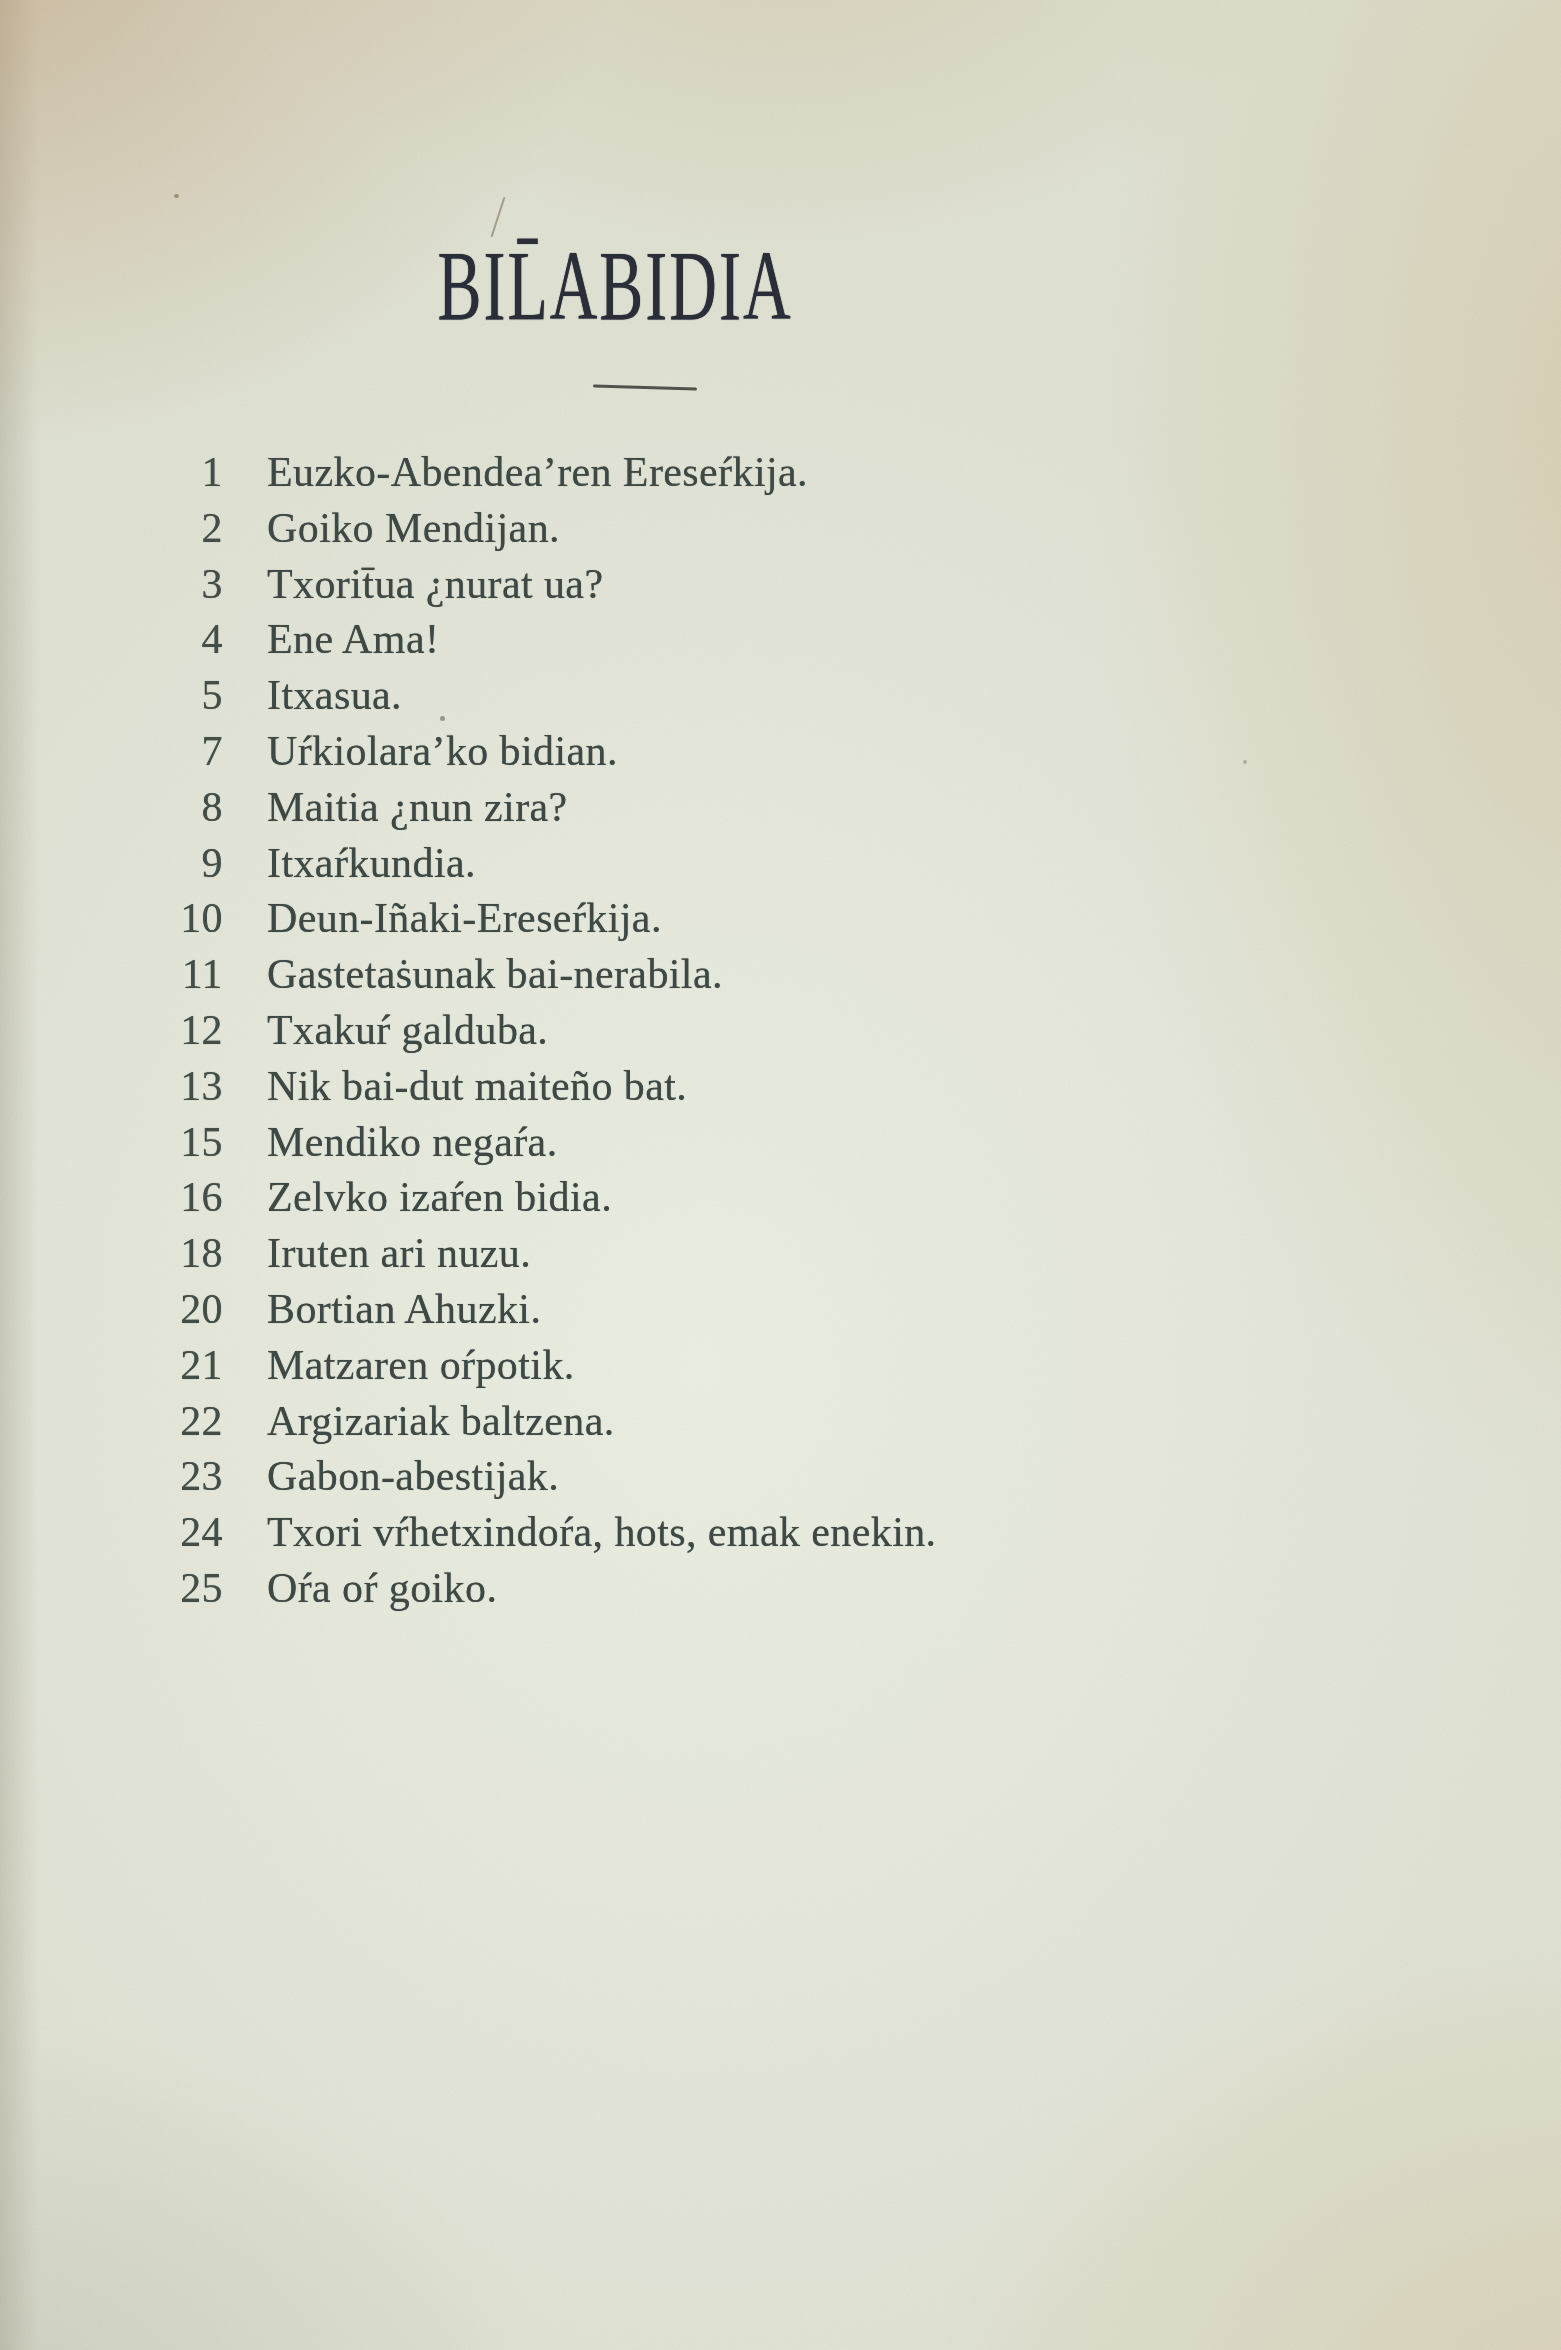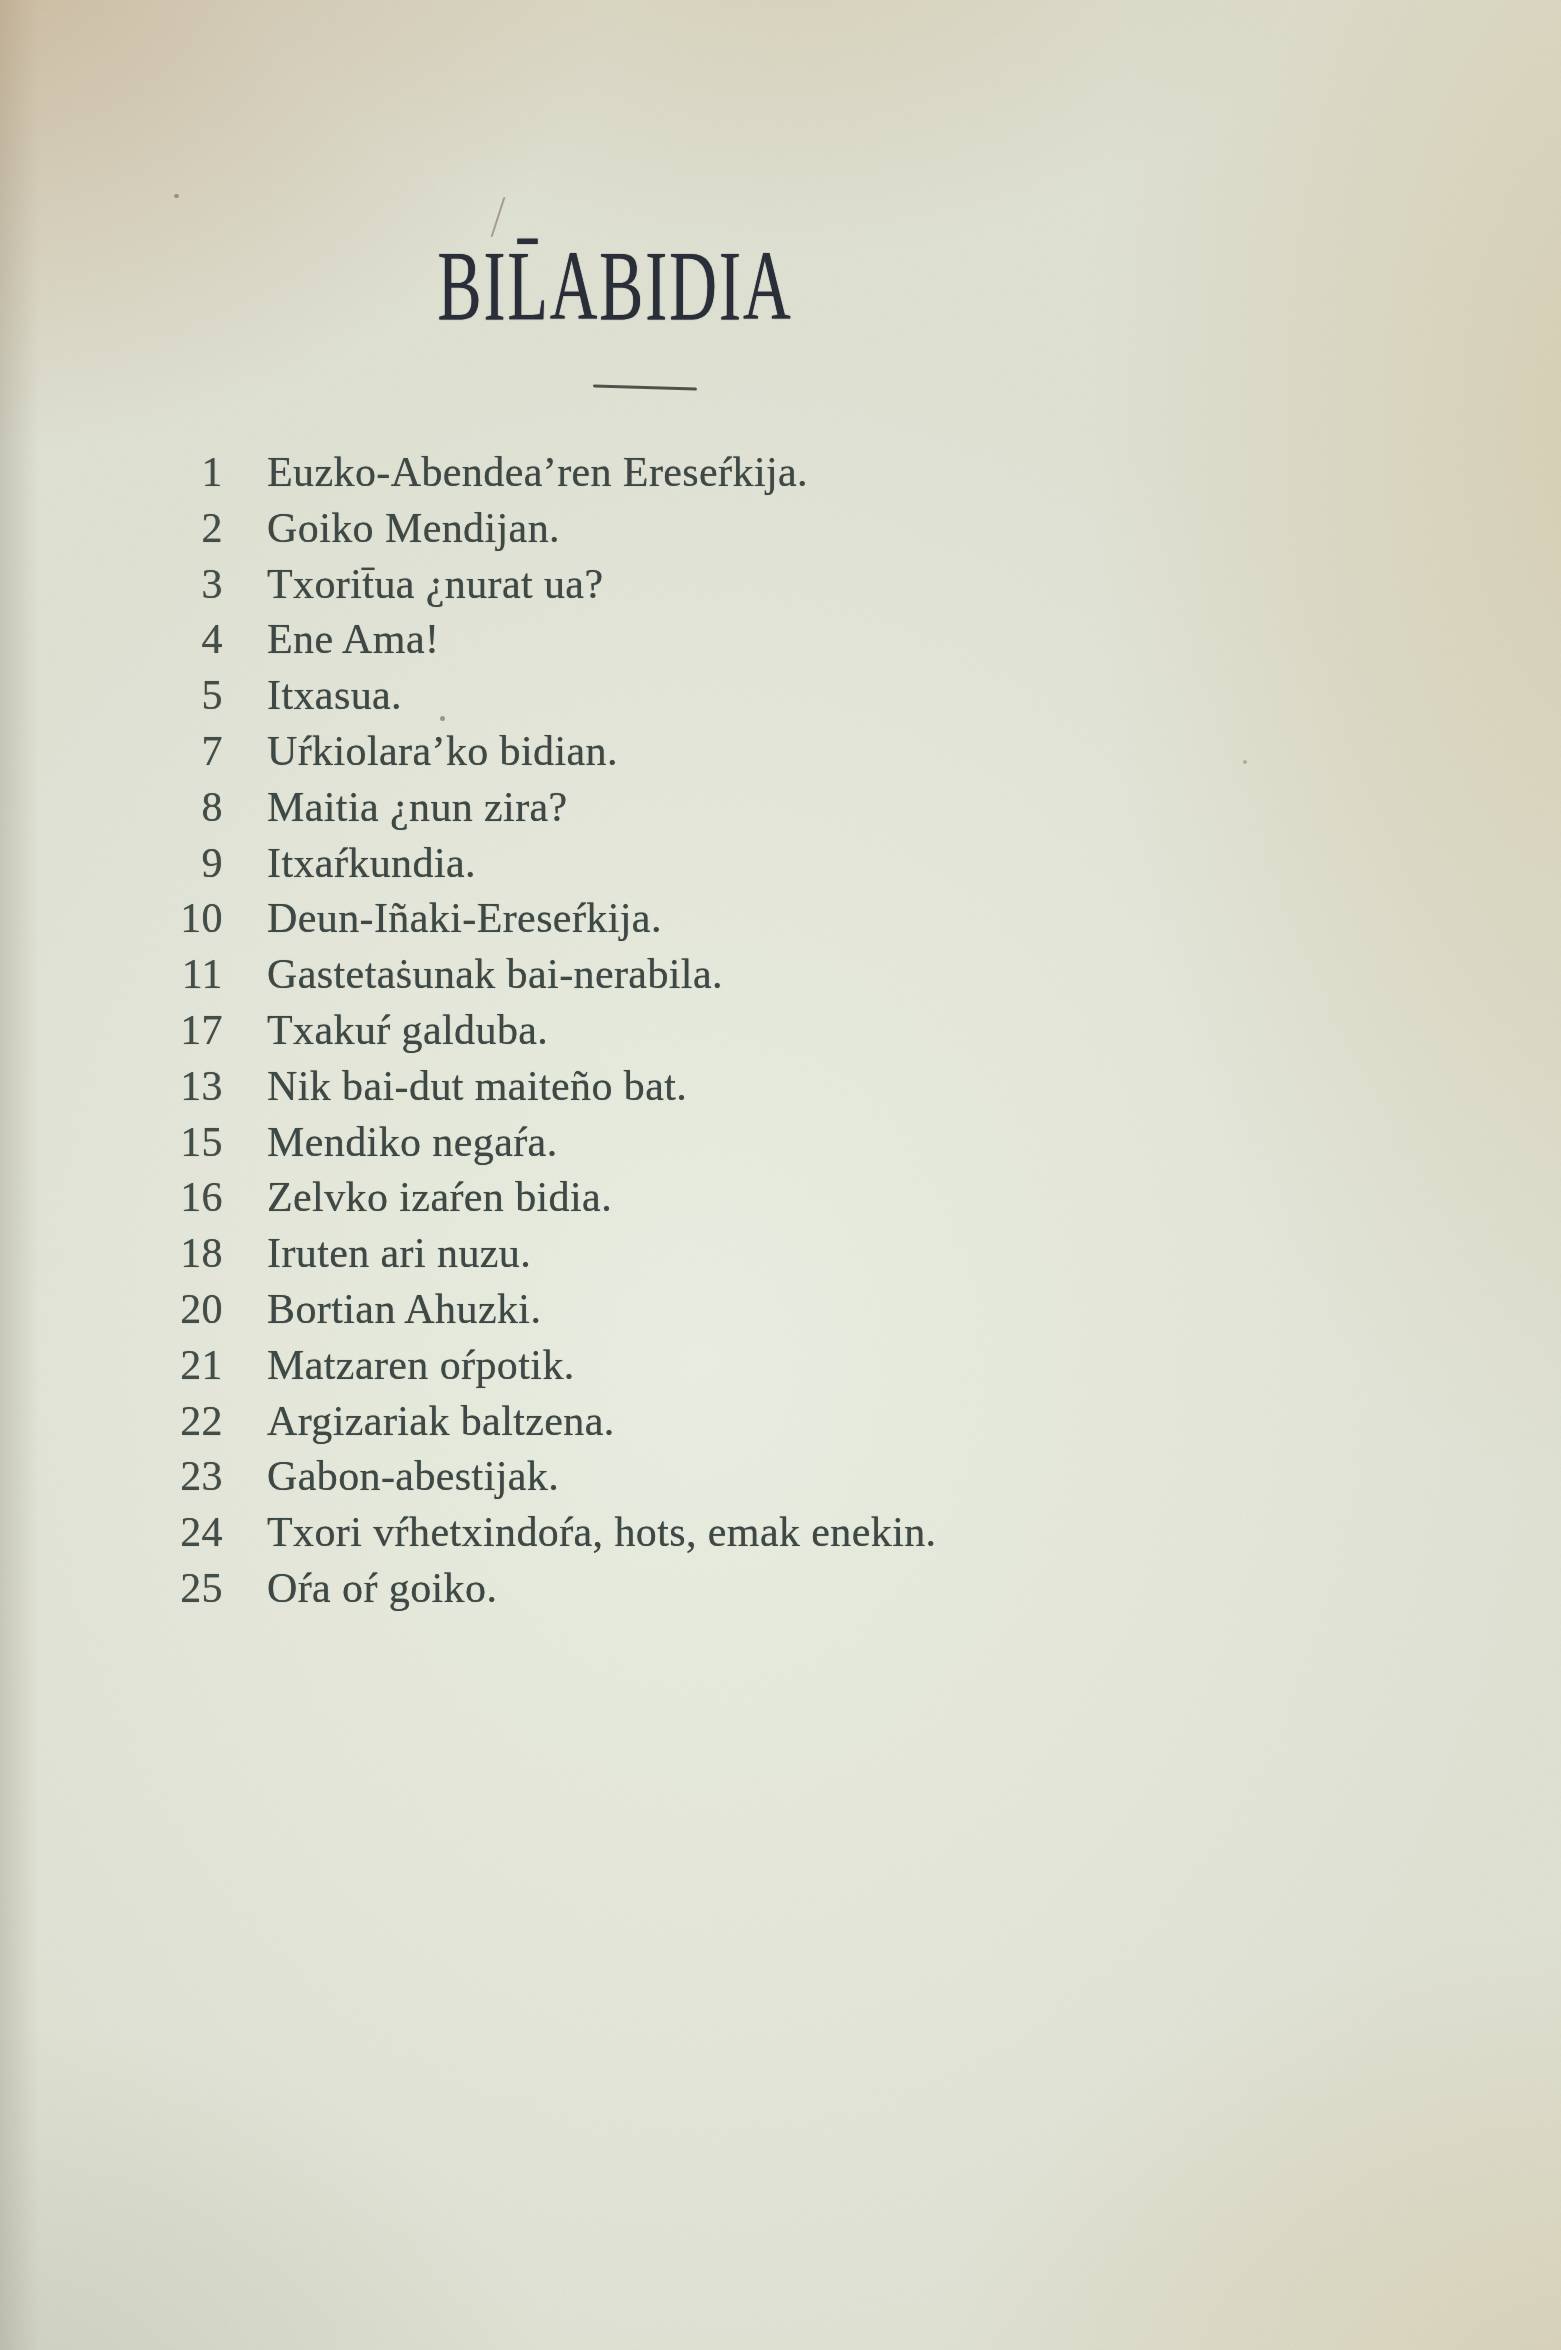--- a/index.html
+++ b/index.html
@@ -166,21 +166,21 @@
 
   <li class="row">
     <span class="num">10</span><span class="t">Deun-Iñaki-Ereseŕkija.</span>
   </li>
 
   <li class="row">
     <span class="num">11</span><span class="t">Gastetaṡunak bai-nerabila.</span>
   </li>
 
   <li class="row">
-    <span class="num">17</span><span class="t">Txakuŕ galduba.</span>
+    <span class="num">12</span><span class="t">Txakuŕ galduba.</span>
   </li>
 
   <li class="row">
     <span class="num">13</span><span class="t">Nik bai-dut maiteño bat.</span>
   </li>
 
 
   <li class="row">
     <span class="num">15</span><span class="t">Mendiko negaŕa.</span>
   </li>

